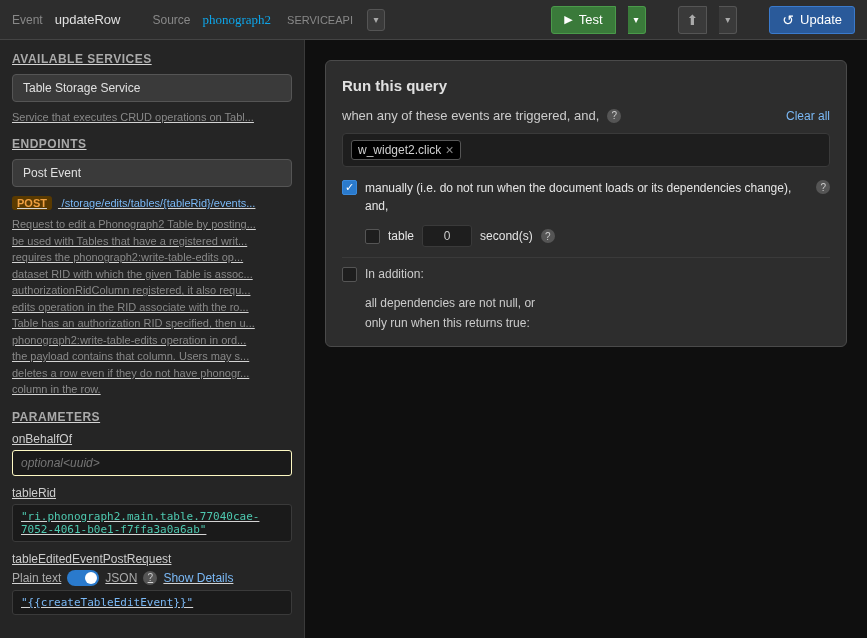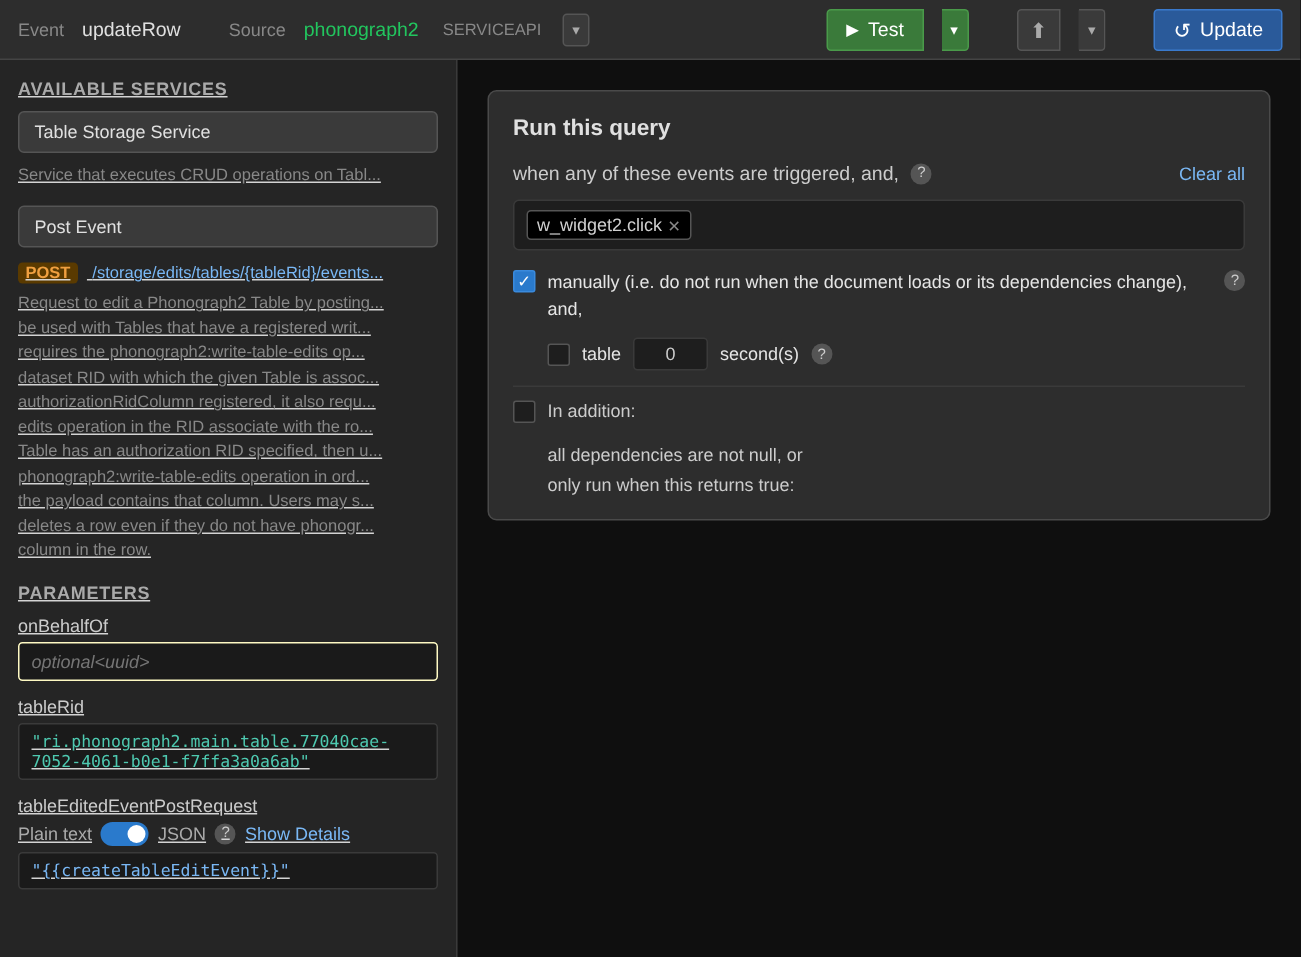--- a/index.html
+++ b/index.html
@@ -33,22 +33,23 @@
       color: #e0e0e0;
       font-size: 13px;
       font-weight: 500;
     }
     .header-source-label {
       color: #888;
       font-size: 12px;
       margin-left: 20px;
     }
     .header-source-value {
-      color: #22c55e;
+      color: #0ea5e9;
       font-size: 13px;
+      font-family: Liberation Serif, serif;
     }
     .header-source-badge {
       color: #888;
       font-size: 11px;
       margin-left: 4px;
     }
     .header-source-dropdown {
       width: 18px;
       height: 22px;
       background: #3a3a3a;
@@ -471,20 +472,21 @@
 </div>
 
 <div class="main-layout">
 
   <div class="left-panel">
     <div class="section-title">Available Services</div>
     <button class="service-btn">Table Storage Service</button>
     <div class="service-description">Service that executes CRUD operations on Tabl...</div>
 
     <div class="endpoints-section">
+      <div class="section-title">Endpoints</div>
       <button class="endpoint-btn">Post Event</button>
       <div style="margin-bottom:6px;">
         <span class="post-badge">POST</span>
         <span class="endpoint-path">/storage/edits/tables/{tableRid}/events...</span>
       </div>
       <div class="endpoint-desc" style="white-space:pre-line;">Request to edit a Phonograph2 Table by posting...
 be used with Tables that have a registered writ...
 requires the phonograph2:write-table-edits op...
 dataset RID with which the given Table is assoc...
 authorizationRidColumn registered, it also requ...

